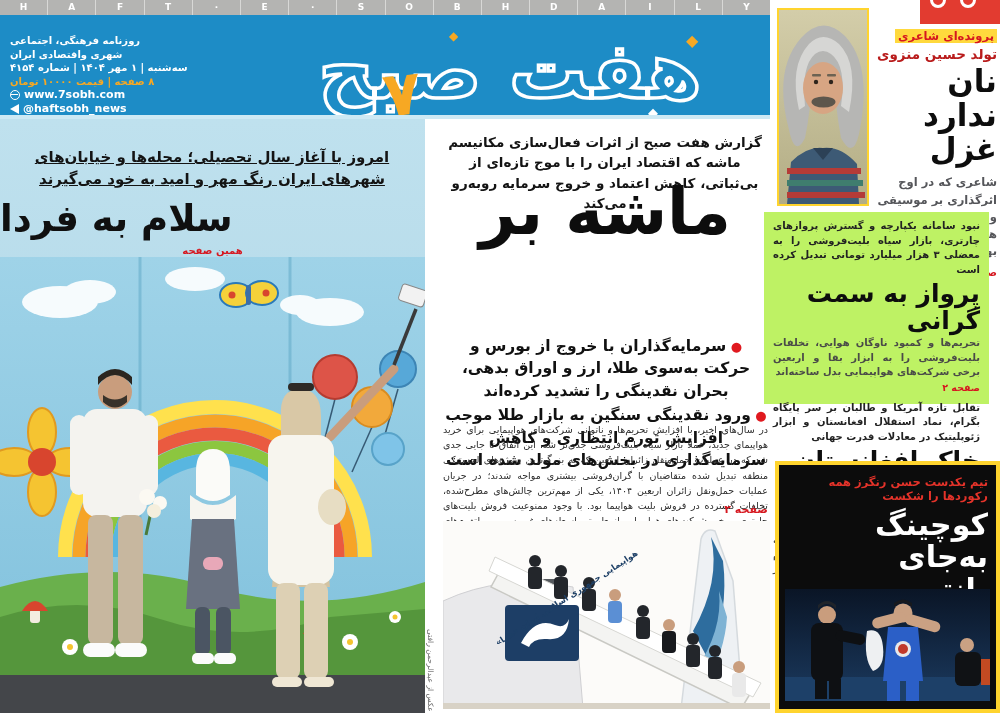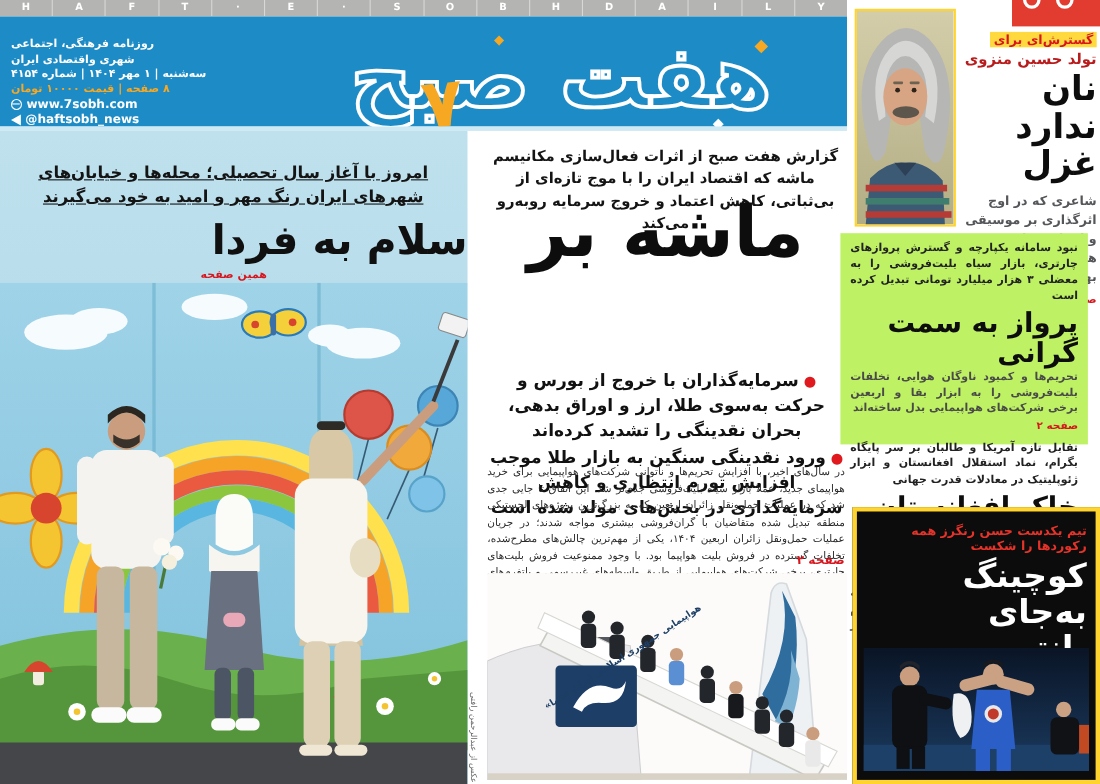--- a/index.html
+++ b/index.html
@@ -49,21 +49,21 @@
   .diamond { position:absolute; font-size:16px; }
   .d1 { left:686px; top:16px; color:#f7a823; }
   .d2 { left:449px; top:14px; color:#f7a823; font-size:12px; }
   .d3 { left:648px; top:90px; color:#ffffff; font-size:13px; }
 
   
   #left-col { position:absolute; left:0; top:119px; width:425px; height:594px;
               background:linear-gradient(#bfe1ee, #a9d2e4); }
   #left-lead { position:absolute; left:12px; top:28px; width:400px; text-align:center;
                font-size:15px; font-weight:700; color:#141414; line-height:1.45;text-decoration:underline; }
-  #left-head { position:absolute; left:0; top:78px; width:425px; text-align:right;
+  #left-head { position:absolute; left:0; top:78px; width:425px; text-align:left;
                font-size:37px; font-weight:900; color:#101010; letter-spacing:-1px; }
   #left-ref  { position:absolute; left:0; top:126px; width:425px; text-align:center;
                font-size:10px; font-weight:700; color:#d6171f; }
   #left-col svg { position:absolute; left:0; bottom:0; }
 
   
   #c-lead { position:absolute; left:440px; top:132px; width:330px; text-align:center;
             font-size:13.5px; font-weight:700; color:#141414; line-height:1.5; }
   #c-h1 { position:absolute; left:440px; top:175px; width:330px; text-align:center;
           font-size:64px; font-weight:900; color:#0d0d0d; letter-spacing:-2px; }
@@ -373,21 +373,21 @@
       <rect x="48" y="64" width="9" height="2.5" rx="1" fill="#6c6252"></rect>
       <ellipse cx="44.5" cy="92" rx="12" ry="5.5" fill="#5d564c"></ellipse>
       <path d="M8 194 L12 152 Q28 136 44 138 Q62 136 78 154 L80 194 Z" fill="#3d5a75"></path>
       <rect x="8" y="158" width="74" height="6" fill="#b53b37"></rect>
       <rect x="8" y="170" width="76" height="6" fill="#3f7d6e"></rect>
       <rect x="8" y="182" width="78" height="6" fill="#b53b37"></rect>
       <path d="M34 138 L44 150 L54 138 Z" fill="#2c4156"></path>
     </svg>
   </div>
   <div id="poet-txt" class="fa">
-    <span id="poet-tag">گسترش‌ای برای</span>
+    <span id="poet-tag">پرونده‌ای شاعری</span>
     <div id="poet-kicker">تولد حسین منزوی</div>
     <div class="poet-h">نان ندارد</div>
     <div class="poet-h">غزل</div>
     <div id="poet-sub">شاعری که در اوج اثرگذاری بر موسیقی و ادبیات معاصر، هرگز از دسترنج خود بهره‌ای نبرد</div>
     <div id="poet-ref">صفحه ۵</div>
   </div>
 
   <div id="yellow-box" class="fa">
     <div class="yb-lead">نبود سامانه یکپارچه و گسترش پروازهای چارتری، بازار سیاه بلیت‌فروشی را به معضلی ۳ هزار میلیارد تومانی تبدیل کرده است</div>
     <div class="yb-h">پرواز به سمت گرانی</div>

